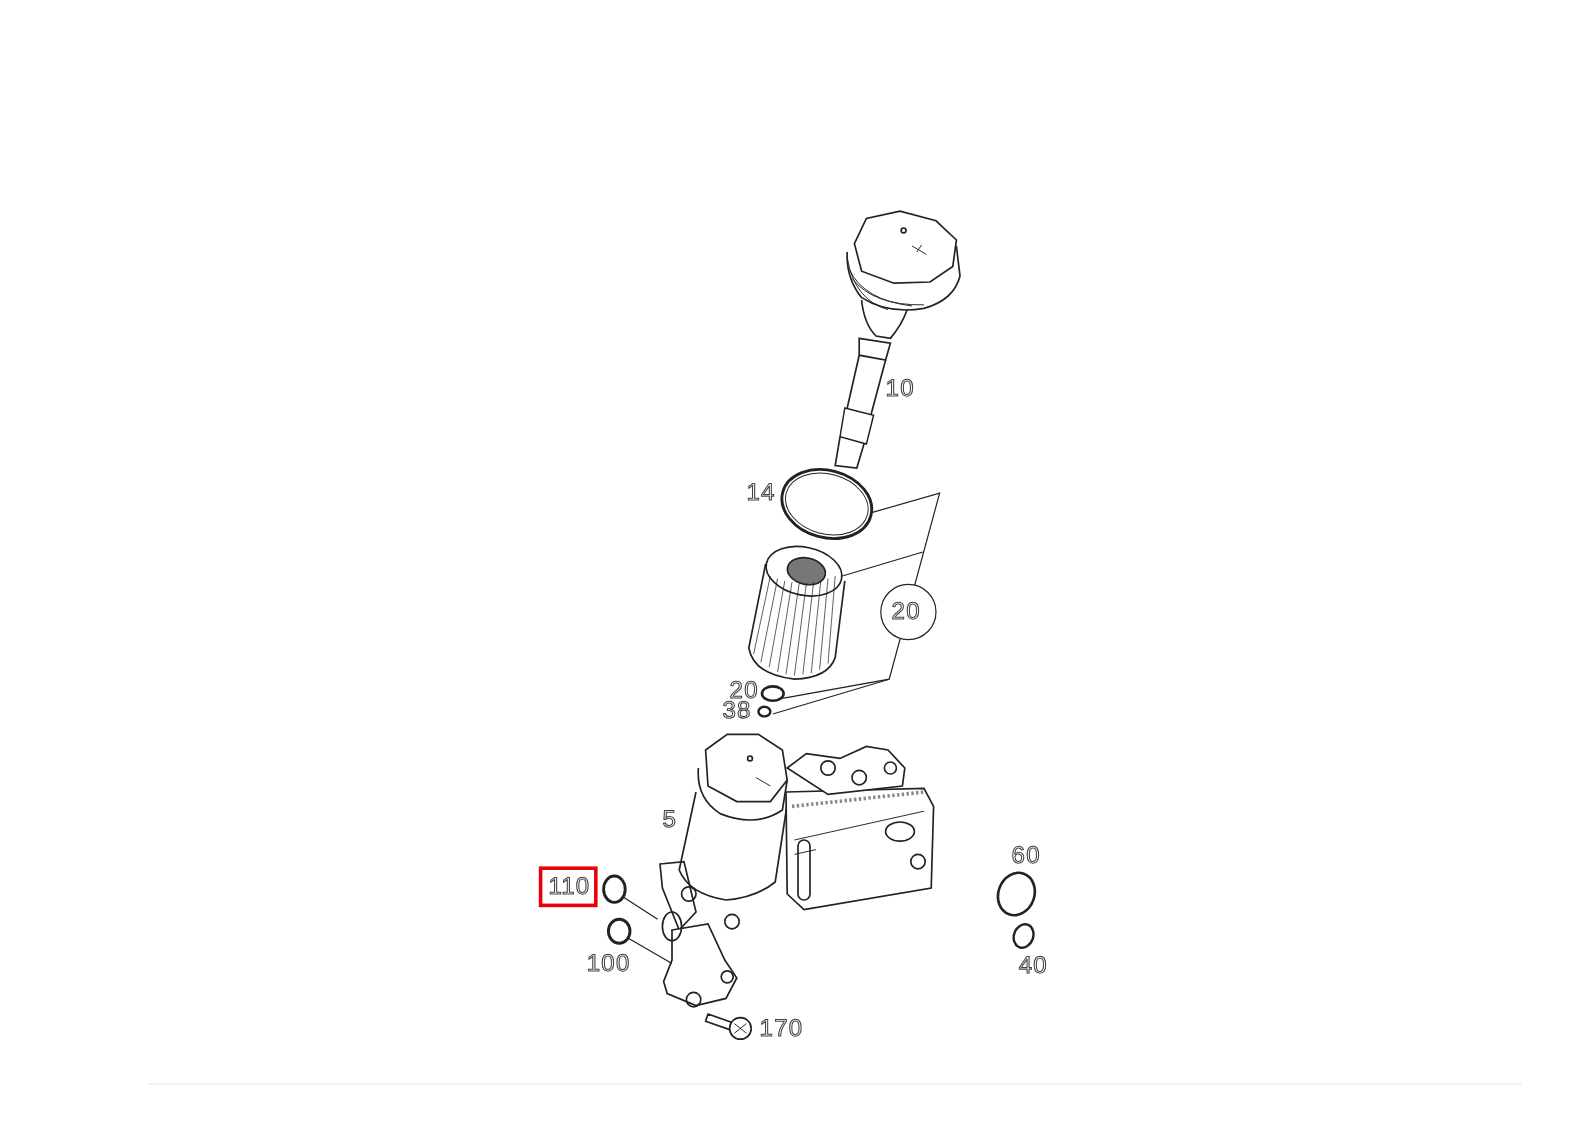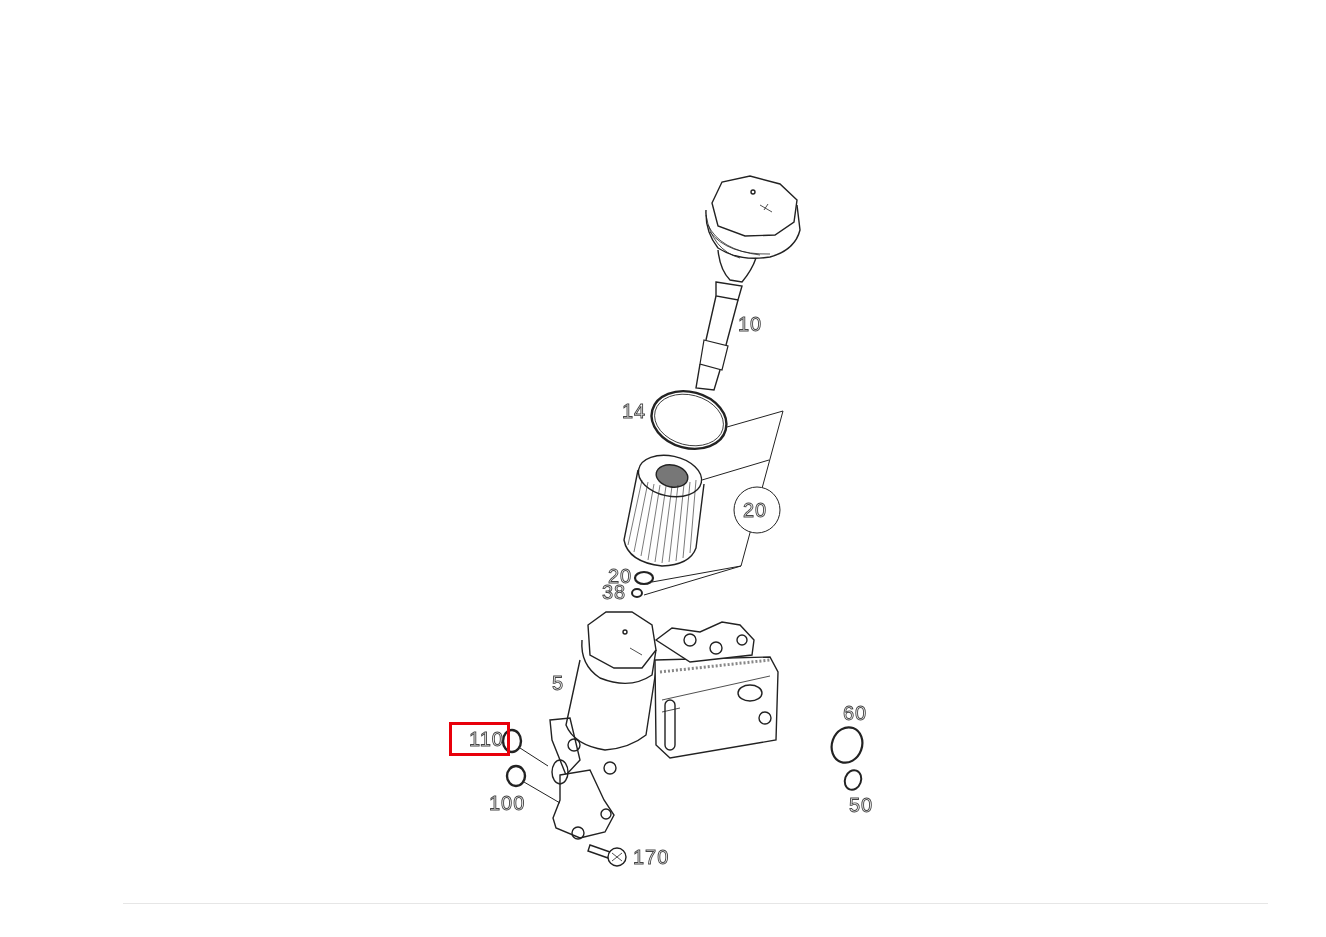--- a/index.html
+++ b/index.html
@@ -13,21 +13,21 @@
     font-weight: 300;
     color: #ffffff;
     -webkit-text-stroke: 0.9px #444444;
     letter-spacing: 1px;
     line-height: 1;
     cursor: pointer;
   }
   .callout.highlighted {
     outline: 3px solid #e8000b;
     outline-offset: 0px;
-    padding: 4px 3px 4px 17px;
+    padding: 4px 3px 4px 5px;
   }
   .divider {
     position: absolute; left: 123px; top: 903px; width: 1145px; height: 1px; background: #e6e6e6;
   }
 </style>
 </head>
 <body>
 
 <div class="diagram">
   <svg width="1326" height="900" viewBox="0 0 1326 900" fill="none" stroke="#222" stroke-width="1.4">
@@ -125,17 +125,17 @@
 
   <span class="callout" style="left:738px;top:314px">10</span>
   <span class="callout" style="left:622px;top:401px">14</span>
   <span class="callout" style="left:743px;top:500px">20</span>
   <span class="callout" style="left:608px;top:566px">20</span>
   <span class="callout" style="left:602px;top:582px">38</span>
   <span class="callout" style="left:552px;top:673px">5</span>
   <span class="callout highlighted" style="left:452px;top:725px">110</span>
   <span class="callout" style="left:489px;top:793px">100</span>
   <span class="callout" style="left:843px;top:703px">60</span>
-  <span class="callout" style="left:849px;top:795px">50</span>
+  <span class="callout" style="left:849px;top:795px">40</span>
   <span class="callout" style="left:633px;top:847px">170</span>
 </div>
 
 <div class="divider"></div>
 
 </body></html>

